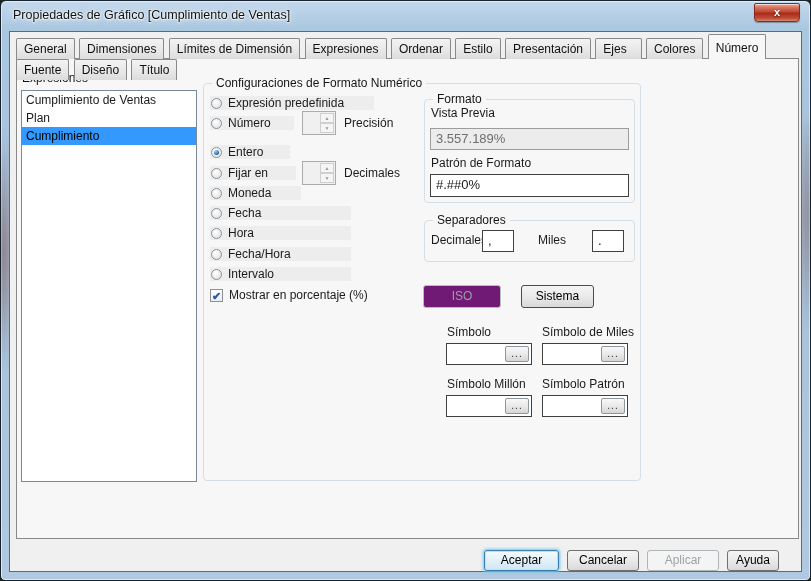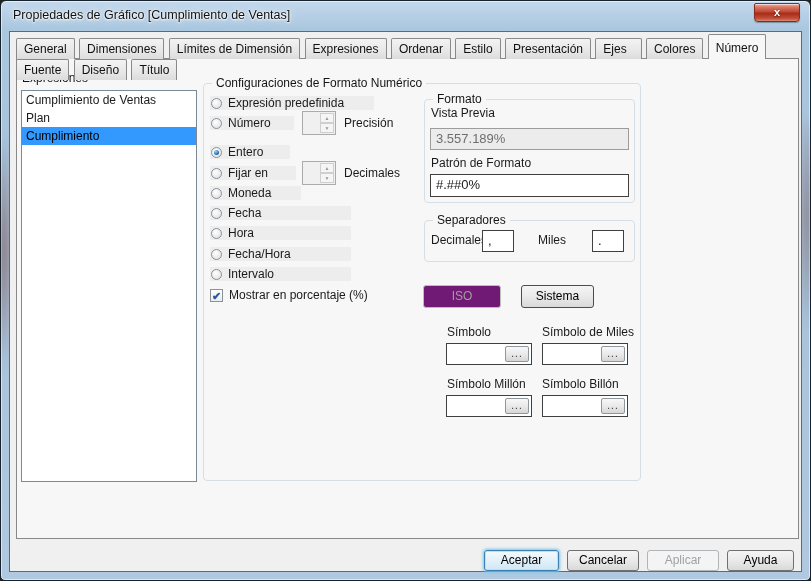--- a/index.html
+++ b/index.html
@@ -302,30 +302,30 @@
         <div class="field-label" style="left:338px; top:241px;">Símbolo de Miles</div>
         <div class="textbox" style="left:242px; top:259px; width:86px;">
           <span></span>
           <span class="browse-btn">...</span>
         </div>
         <div class="textbox" style="left:338px; top:259px; width:86px;">
           <span></span>
           <span class="browse-btn">...</span>
         </div>
         <div class="field-label" style="left:243px; top:293px;">Símbolo Millón</div>
-        <div class="field-label" style="left:338px; top:293px;">Símbolo Billón</div>
+        <div class="field-label" style="left:338px; top:293px;">Símbolo Patrón</div>
         <div class="textbox" style="left:242px; top:311px; width:86px;">
           <span></span>
           <span class="browse-btn">...</span>
         </div>
         <div class="textbox" style="left:338px; top:311px; width:86px;">
           <span></span>
           <span class="browse-btn">...</span>
         </div>
       </div>
     </div>
 
     <div class="btn footer-btn default" style="left:474px; top:518px; width:75px;">Aceptar</div>
     <div class="btn footer-btn" style="left:557px; top:518px; width:72px;">Cancelar</div>
     <div class="btn footer-btn disabled" style="left:637px; top:518px; width:72px;">Aplicar</div>
-    <div class="btn footer-btn" style="left:717px; top:518px; width:67px;">Ayuda</div>
+    <div class="btn footer-btn" style="left:717px; top:518px; width:52px;">Ayuda</div>
   </div>
 </div>
 
 </body></html>

